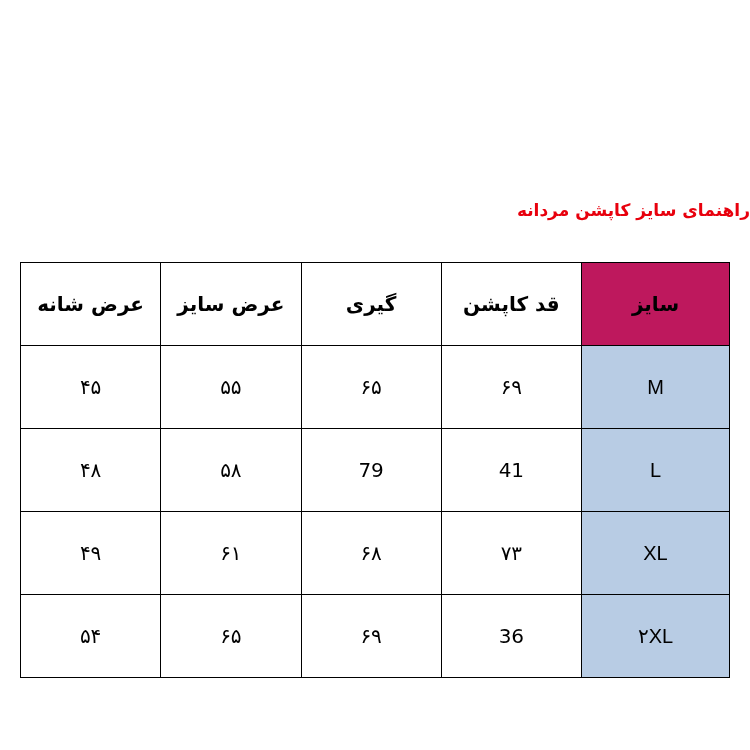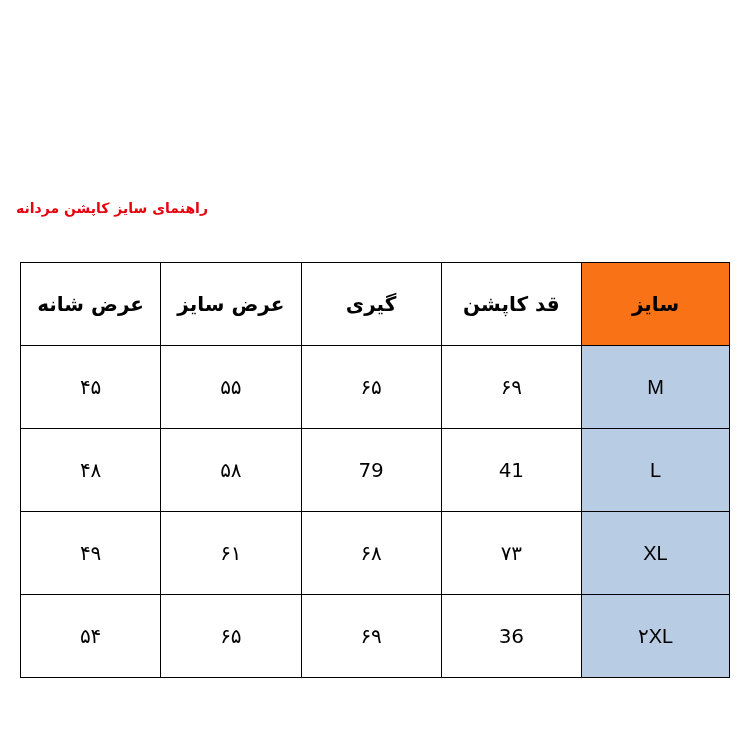--- a/index.html
+++ b/index.html
@@ -17,23 +17,23 @@
     position: relative;
     width: 750px;
     height: 750px;
     box-sizing: border-box;
   }
   .title {
     position: absolute;
     top: 200px;
     left: 16px;
     right: 0;
-    text-align: left;
+    text-align: right;
     color: #e8000d;
-    font-size: 14px;
+    font-size: 17px;
     font-weight: bold;
     direction: rtl;
     letter-spacing: 0px;
   }
   .table-wrap {
     position: absolute;
     top: 262px;
     left: 20px;
     width: 710px;
   }
@@ -55,21 +55,21 @@
     padding: 16px;
   }
   table.size-table thead th {
     font-weight: bold;
     font-size: 20px;
   }
   .col-size {
     width: 115px;
   }
   .cell-size-head {
-    background: #f97316;
+    background: #be185d;
     font-weight: bold;
     margin-left: 32px;
   }
   .cell-size-value {
     background: #b8cce4;
     color: #e8000d;
     font-weight: bold;
     font-size: 20px;
     font-family: "Liberation Sans", sans-serif;
   }

